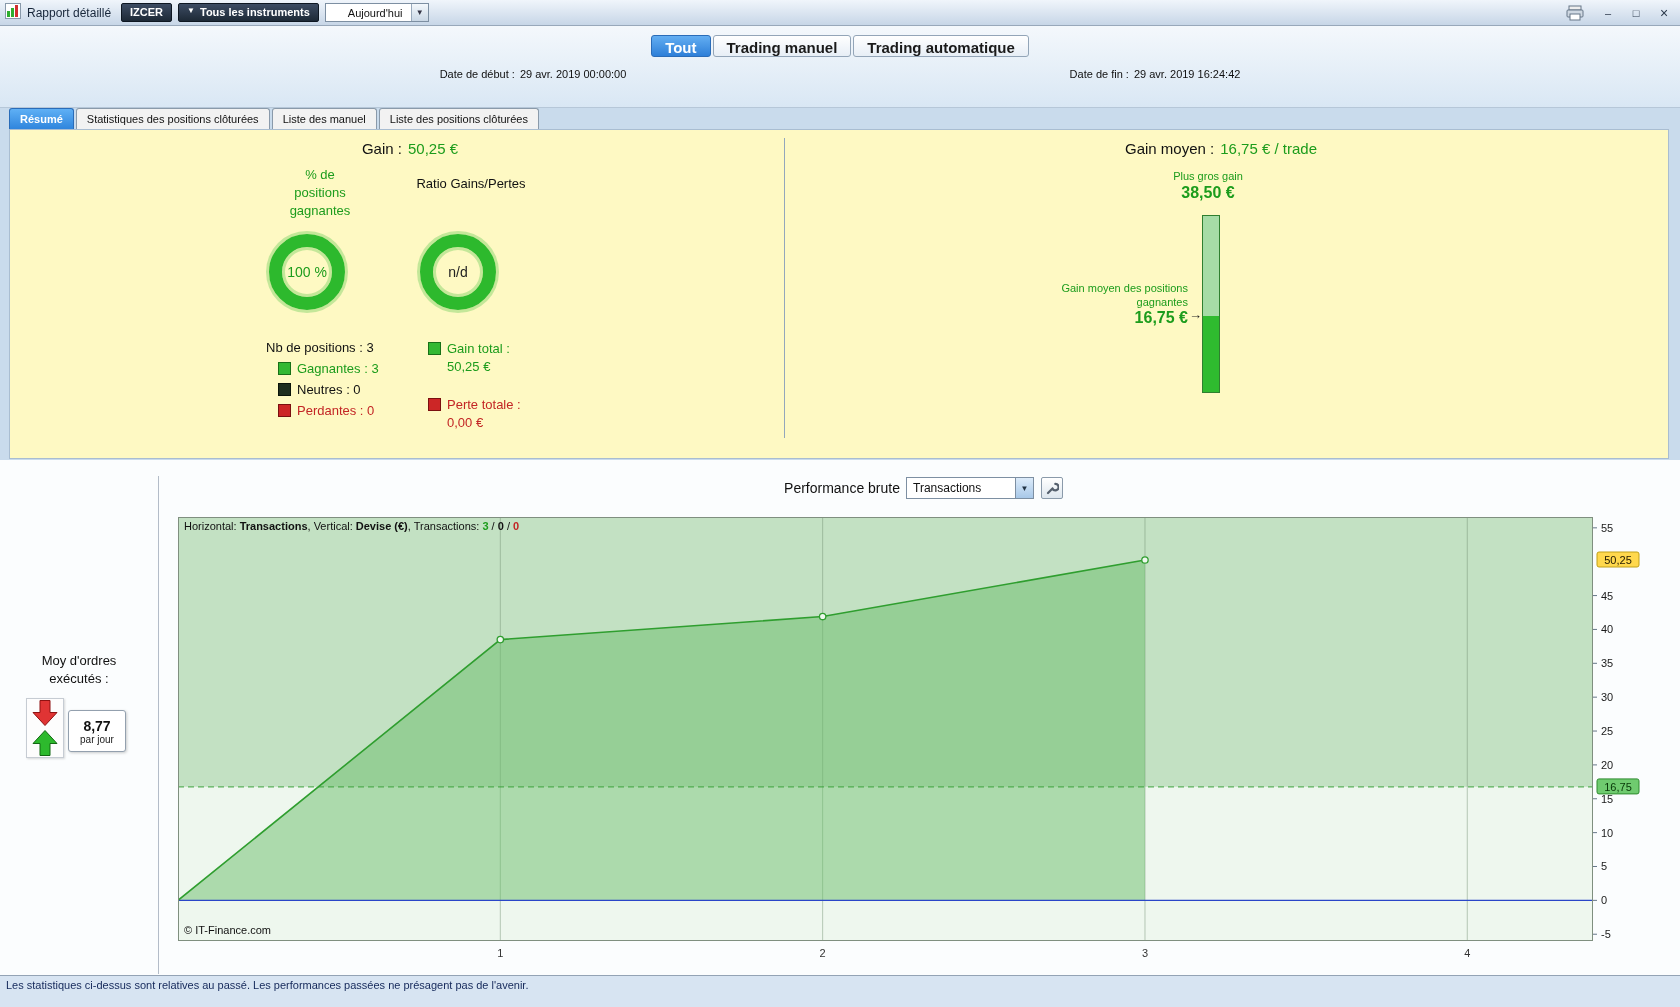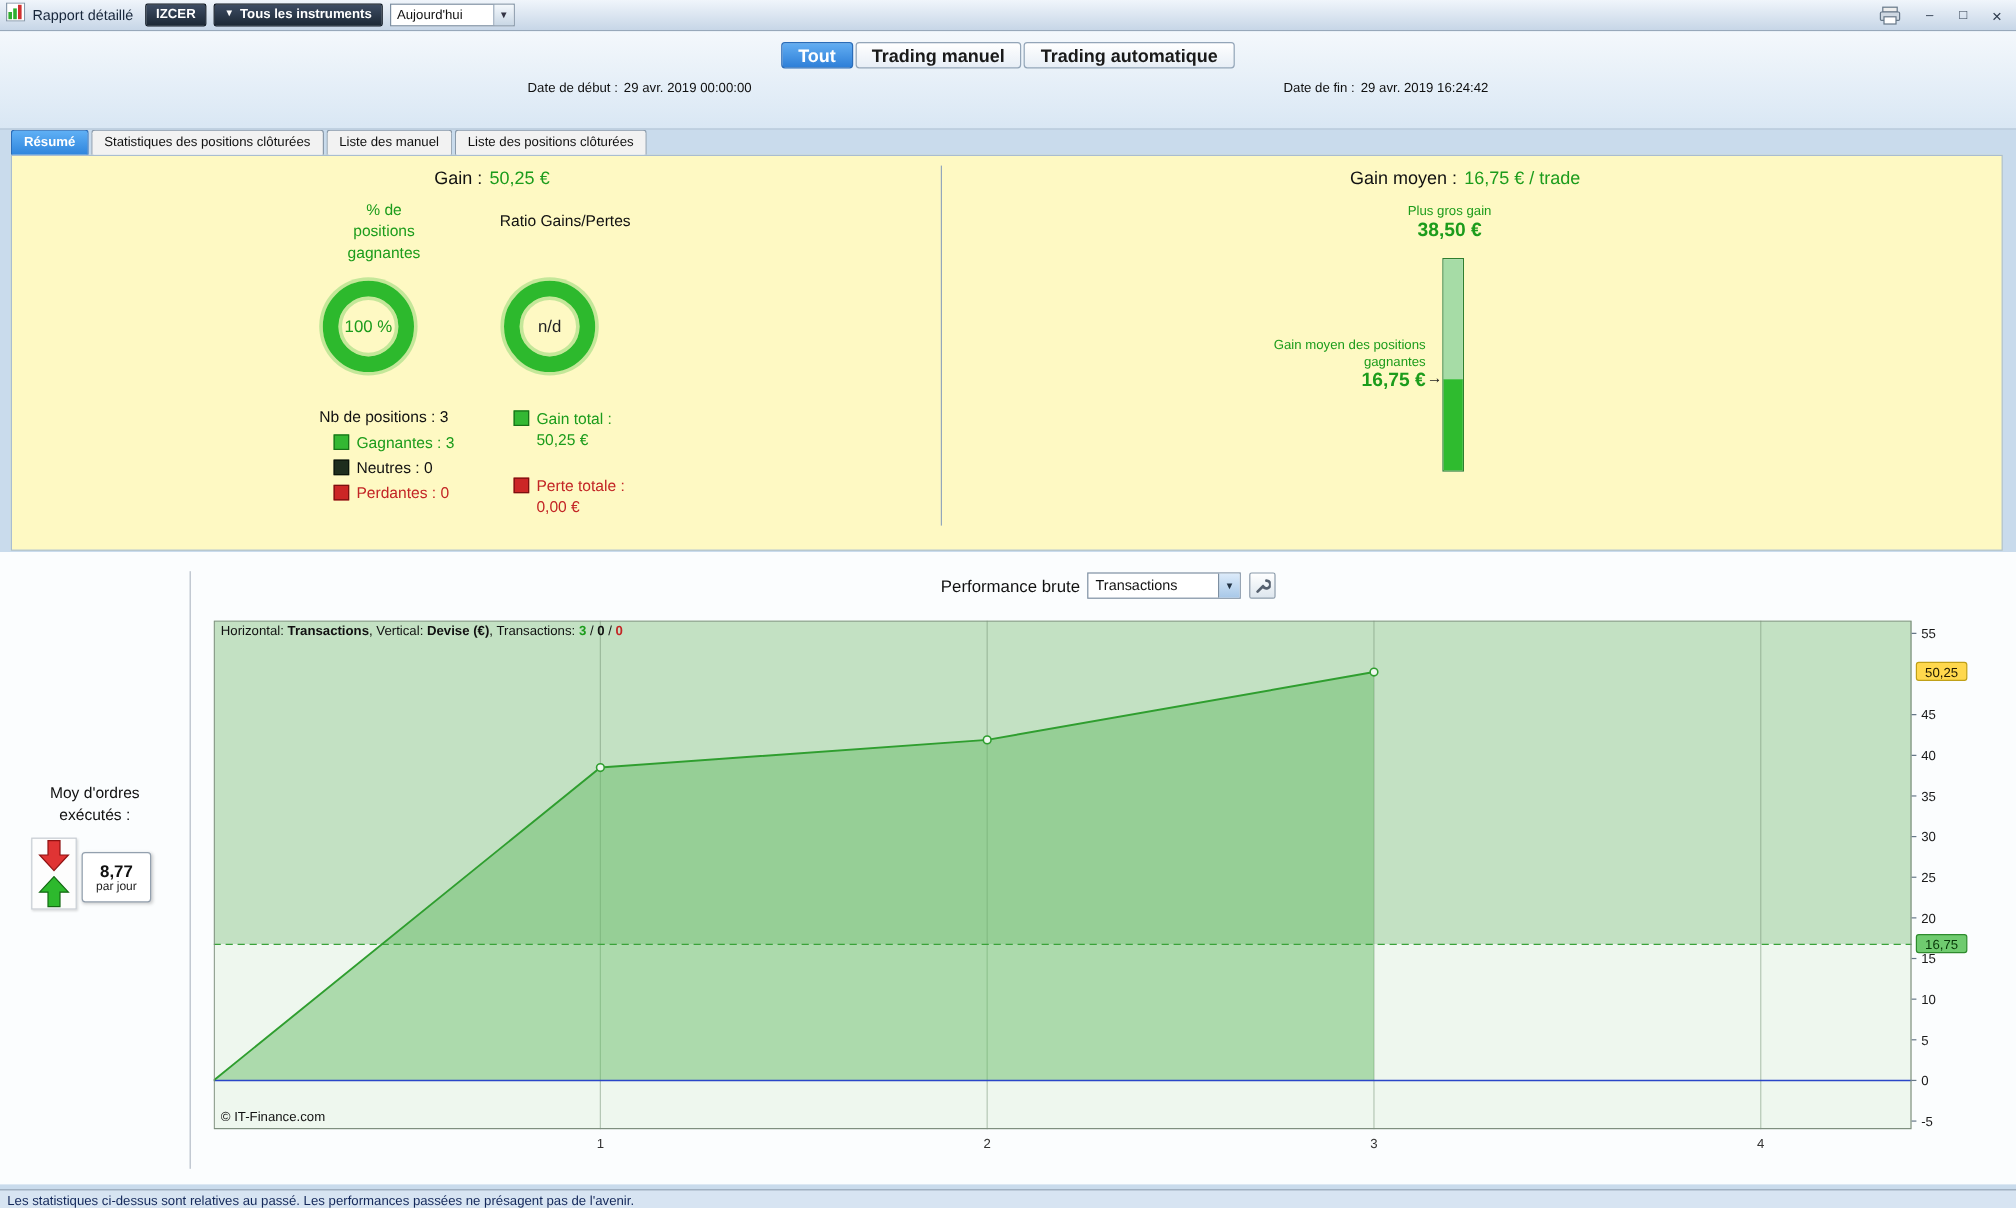--- a/index.html
+++ b/index.html
@@ -21,21 +21,21 @@
   .dark-btn {
     background: linear-gradient(#3d4c63, #1d2936);
     color:#fff; font-size:11px; font-weight:bold;
     border:1px solid #0e1722; border-radius:2px;
     padding:2px 8px; height:19px; display:flex; align-items:flex-start; gap:5px;
     cursor:default;
   }
   .dark-btn .caret { font-size:8px; }
   .combo {
     display:flex; align-items:center; height:19px; width:104px;
-    background:#fff; border:1px solid #7d8fa2; font-size:11px;
+    background:#fff; border:1px solid #7d8fa2; font-size:11px;padding-left:17px;
   }
   .combo .combo-text { flex:1; padding-left:5px; }
   .combo .combo-arrow {
     width:17px; height:100%; display:flex; align-items:center; justify-content:center;
     background:linear-gradient(#f4f8fc,#c9d7e5); border-left:1px solid #9aaabc; font-size:8px; color:#334;
   }
   .tb-spacer { flex:1; }
   .win-ctrl {
     width:22px; height:17px; display:flex; align-items:center; justify-content:center;
     font-size:11px; color:#2c3a4c;
@@ -150,21 +150,21 @@
   .chart-header { position:absolute; left:184px; top:60px; font-size:11px; z-index:2; white-space:pre; color:#111; }
   .chart-header .b { font-weight:bold; }
   .chart-header .w { font-weight:bold; color:#1c9c1c; }
   .chart-header .n { font-weight:bold; color:#111; }
   .chart-header .l { font-weight:bold; color:#c32525; }
   #perf-chart { position:absolute; left:178px; top:57px; }
   #perf-chart text { font-family:"Liberation Sans", sans-serif; }
 
   
   .footer {
-    position:absolute; left:0; bottom:0; width:1680px; height:16px;
+    position:absolute; left:0; bottom:0; width:1680px; height:32px;
     background:#d7e4f2; border-top:1px solid #93a3b5;
     font-size:11px; color:#14285a; line-height:18px; padding-left:6px;
   }
 </style>
 </head>
 <body>
 
 <div class="window">
 
   <div class="titlebar">

